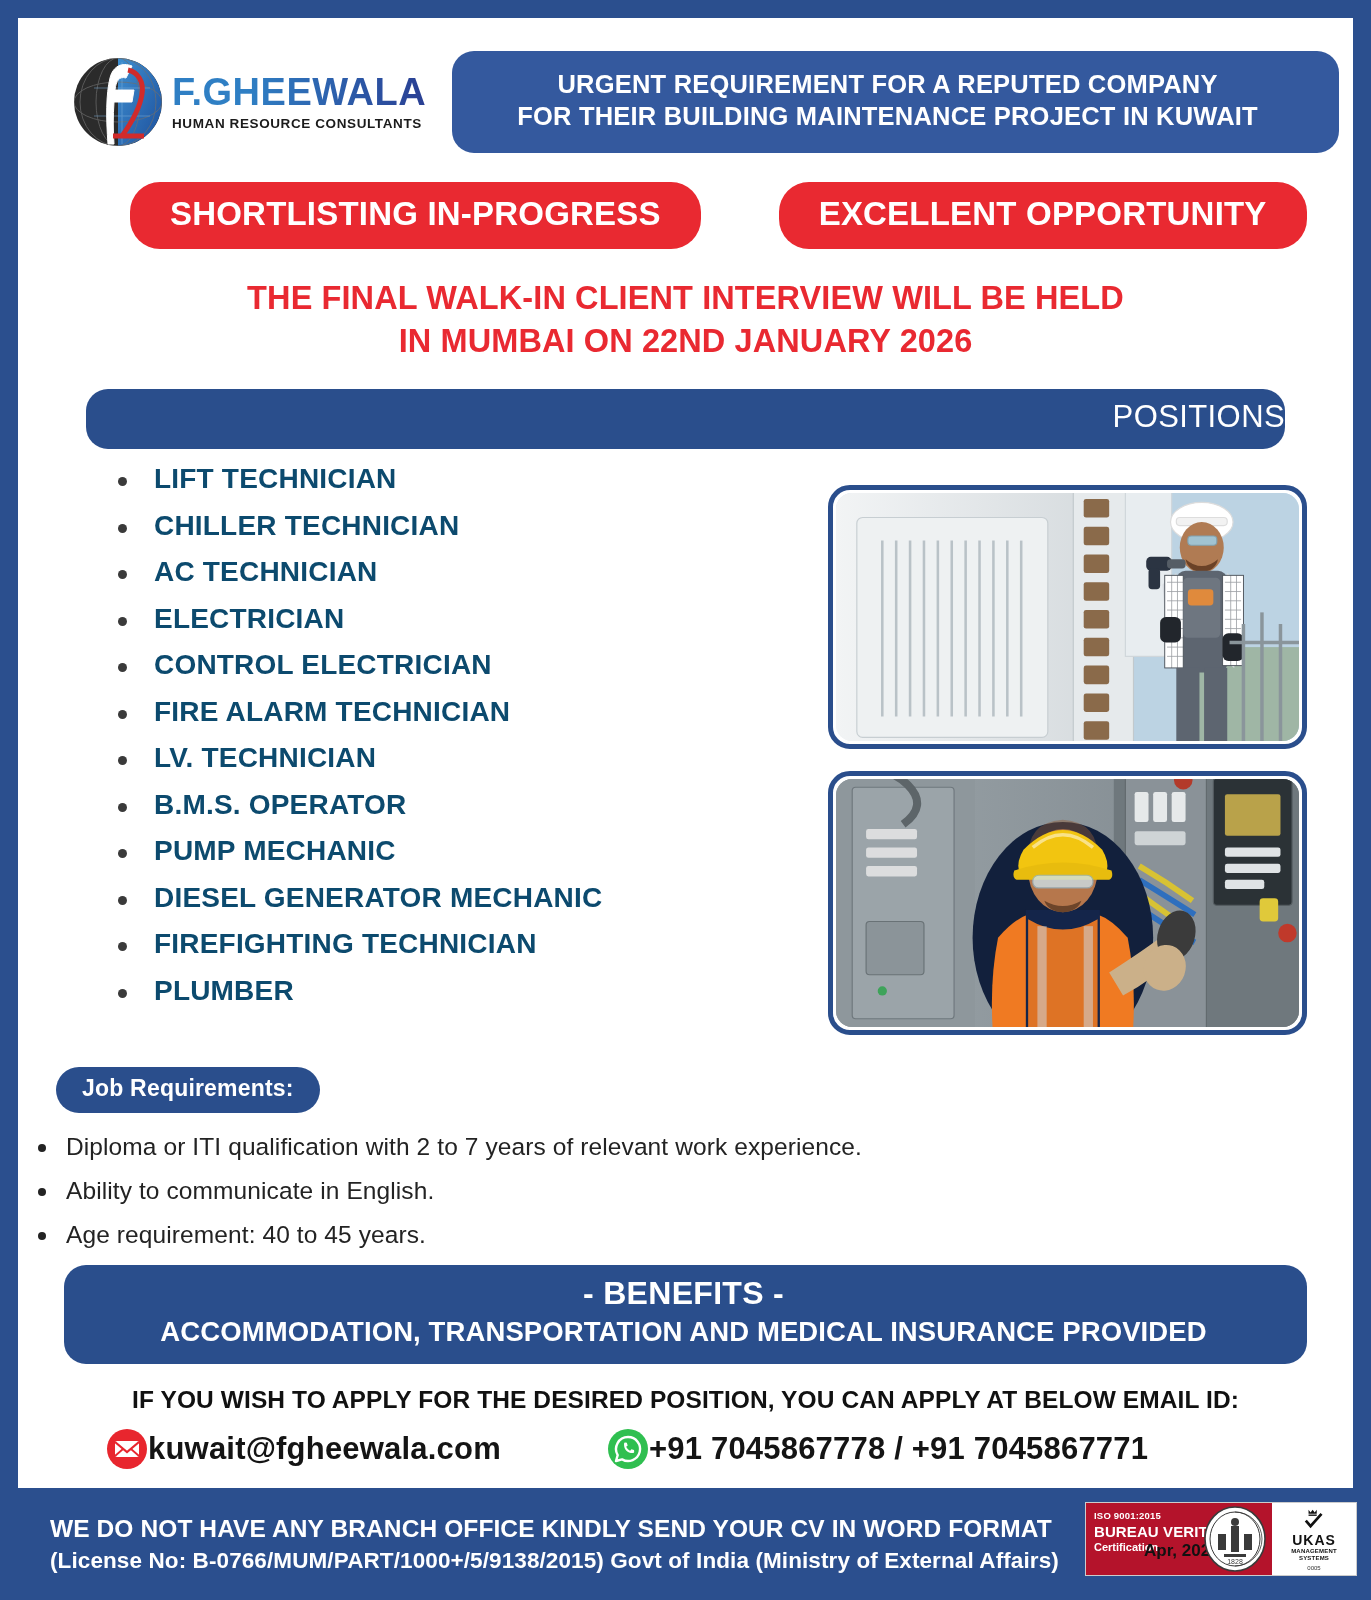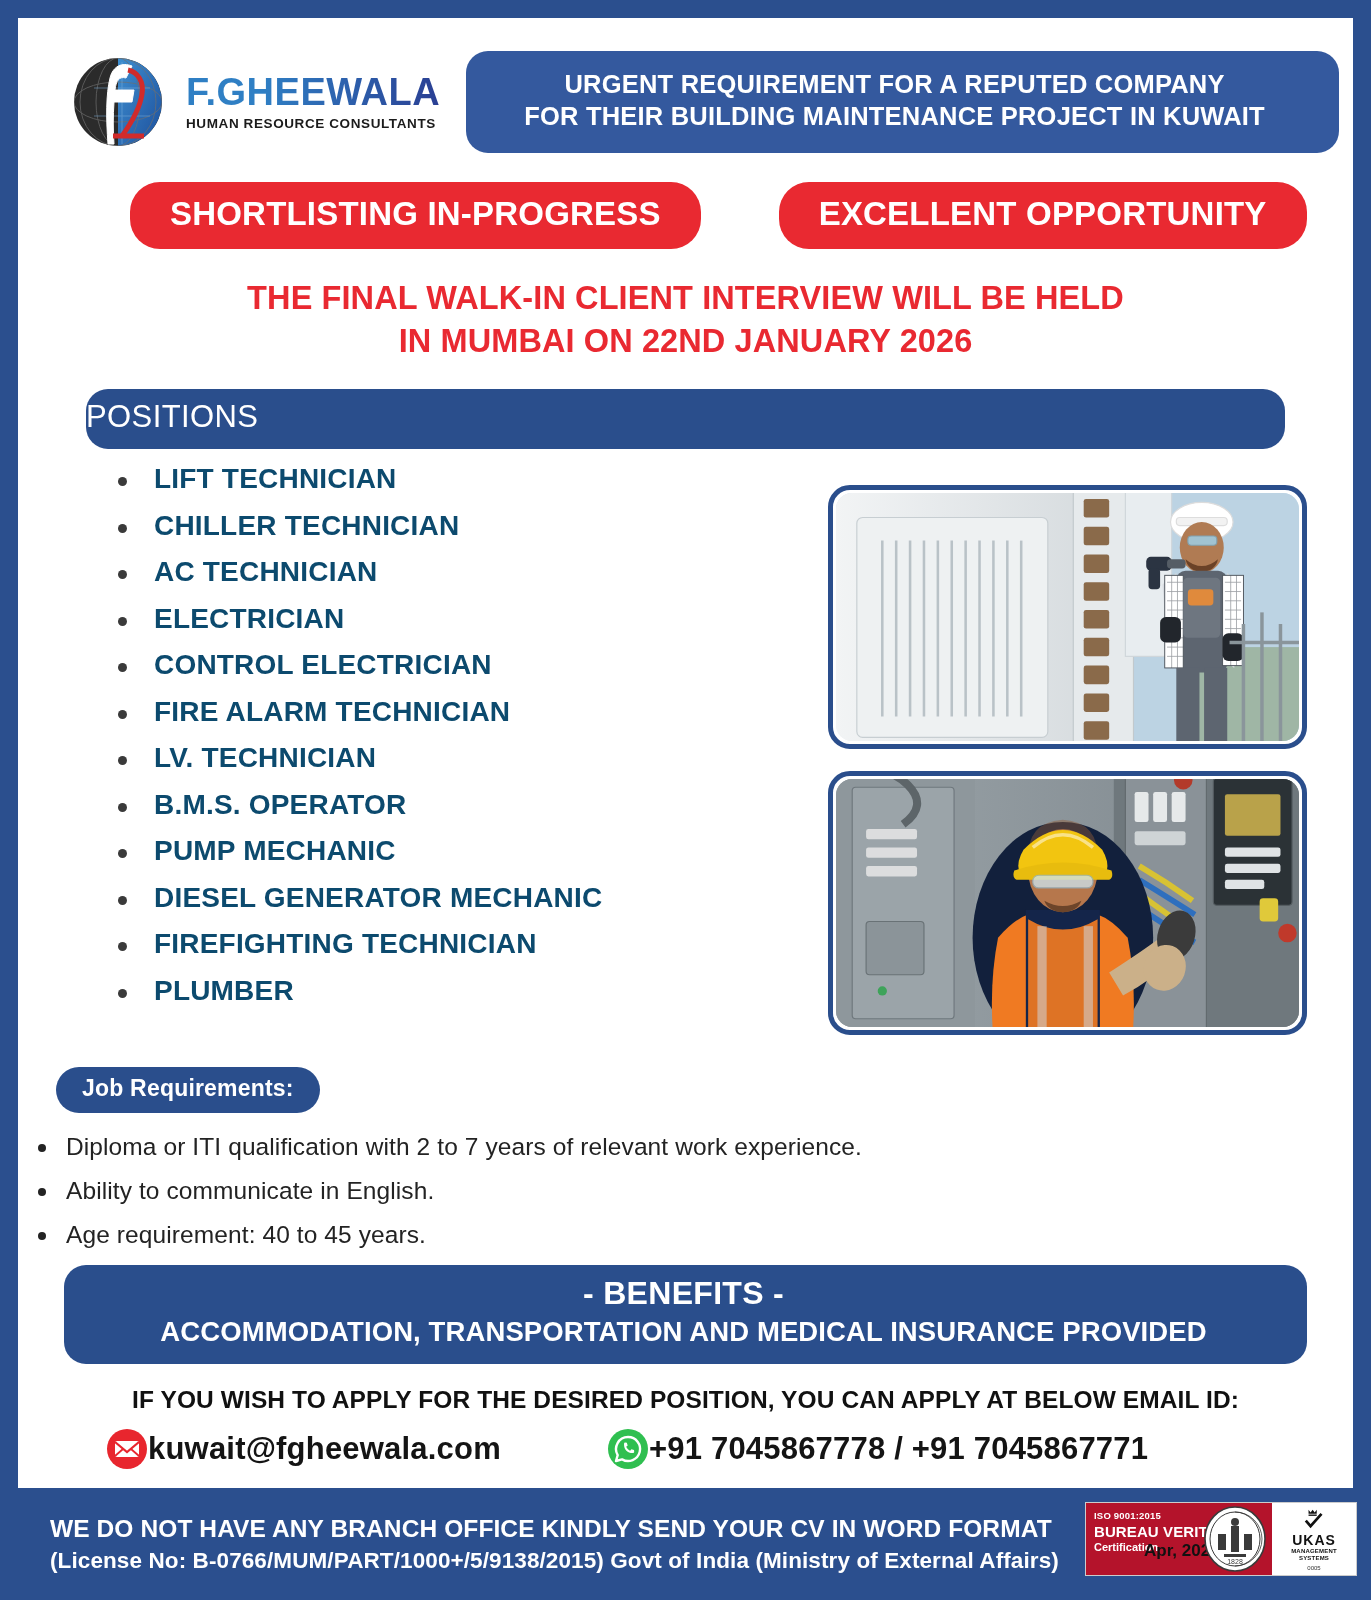--- a/index.html
+++ b/index.html
@@ -21,21 +21,21 @@
     background:#ffffff;
     overflow:hidden;
   }
 
   
   .header {
     display:flex; align-items:center;
     padding:30px 14px 0 46px;
     gap:18px;
   }
-  .logo-wrap { display:flex; align-items:center; gap:14px; flex:0 0 auto; }
+  .logo-wrap { display:flex; align-items:center; flex:0 0 auto; }
   .logo-mark { position:relative; width:108px; height:108px; flex:0 0 auto; }
   .logo-text { display:flex; flex-direction:column; line-height:1; }
   .logo-name {
     font-size:38px; font-weight:bold; letter-spacing:.5px;
     background:linear-gradient(90deg,#2f7fc4 0%,#2f7fc4 30%,#2a3f93 100%);
     -webkit-background-clip:text; background-clip:text; color:transparent;
     white-space:nowrap;
   }
   .logo-sub {
     font-size:13.5px; font-weight:bold; color:#1b1b1b;
@@ -71,21 +71,21 @@
     font-size:32.5px; font-weight:bold;
     line-height:1.33; margin-top:28px; letter-spacing:.1px;
   }
   .walkin div { white-space:nowrap; }
 
   
   .positions-bar {
     margin:26px 68px 0 68px;
     background:#2A4E8C; color:#fff;
     border-radius:22px;
-    text-align:left;
+    text-align:right;
     font-size:31px; padding:10px 0 14px 0;
     letter-spacing:.4px;
   }
 
   
   .body-cols { display:flex; padding:14px 0 0 0; }
   .col-left { width:810px; flex:0 0 810px; padding-left:78px; }
   .col-right { flex:1 1 auto; padding:22px 46px 0 0; }
 
   ul.positions { list-style:none; }

